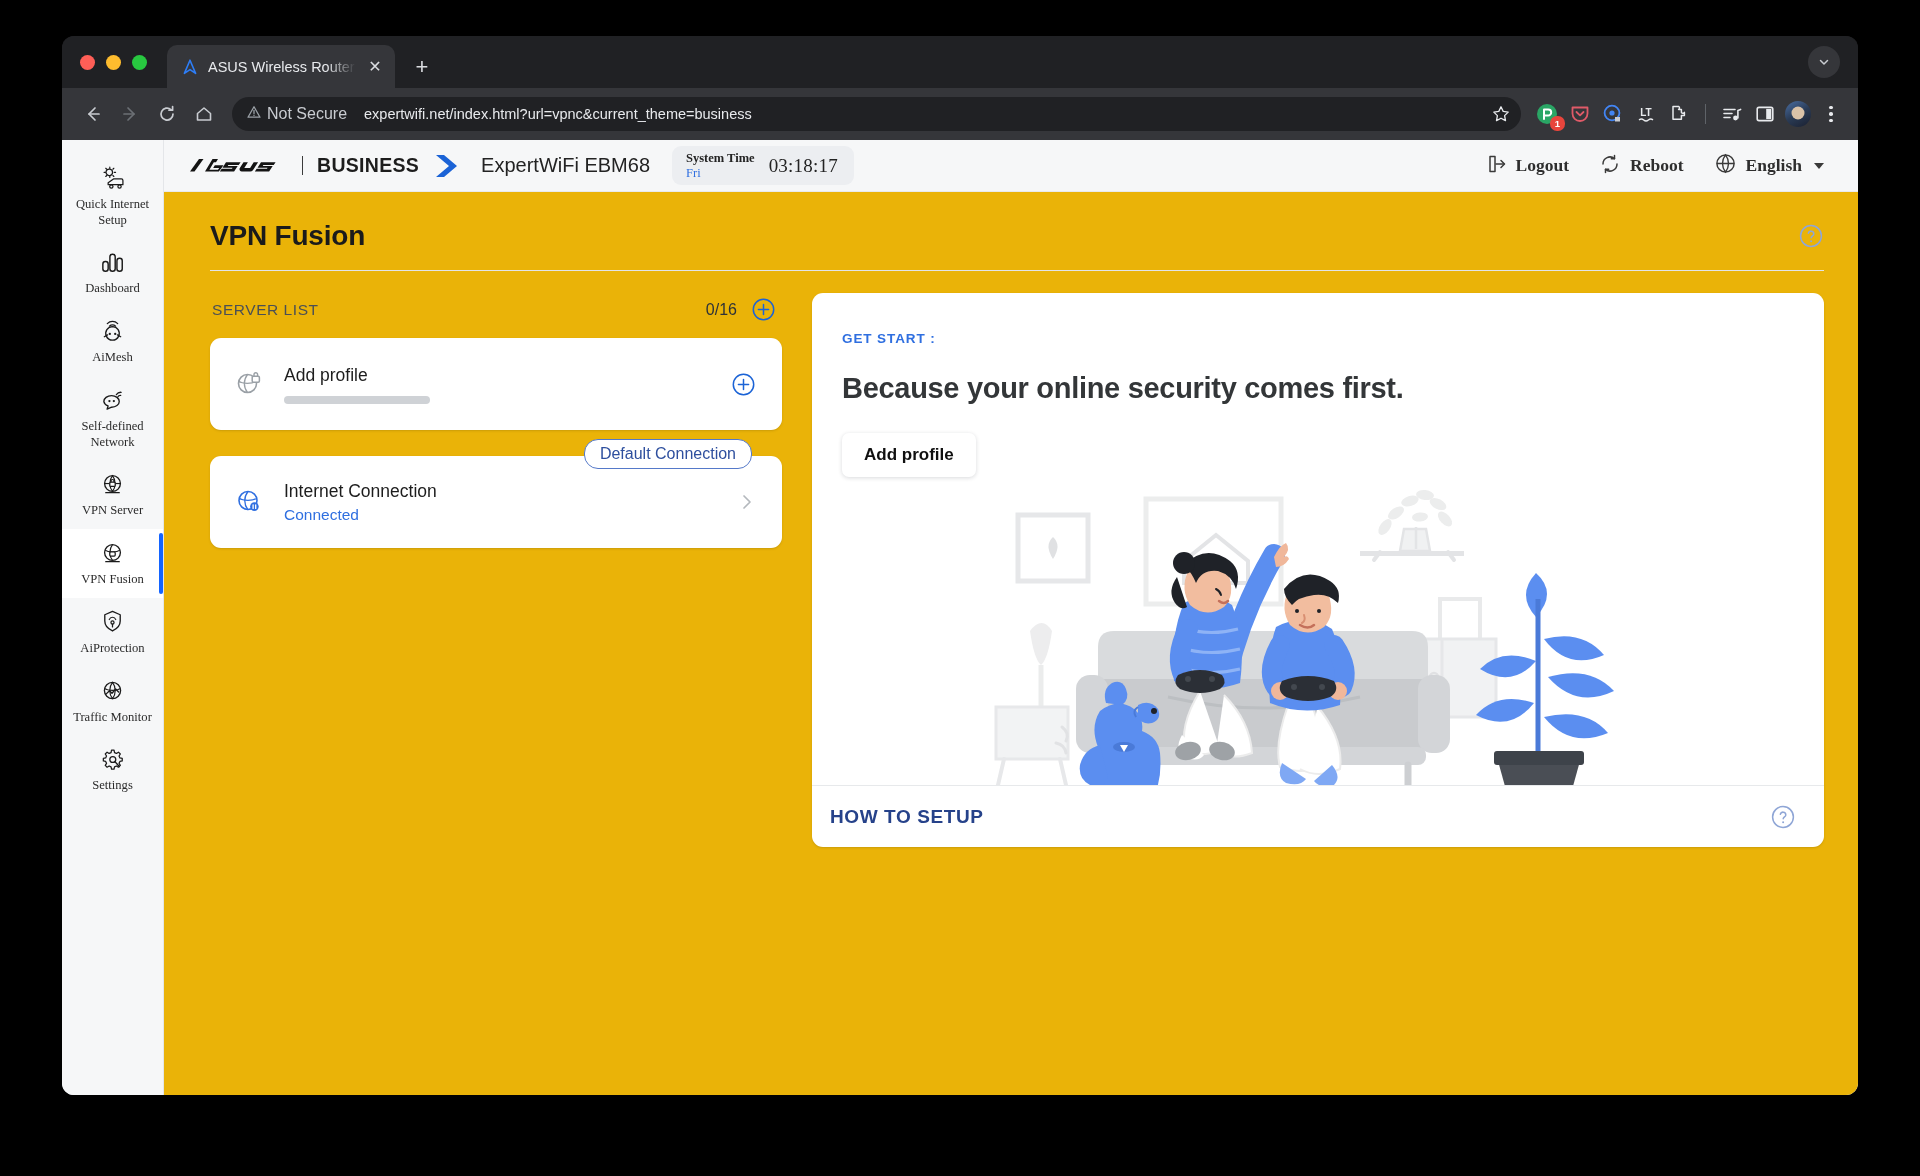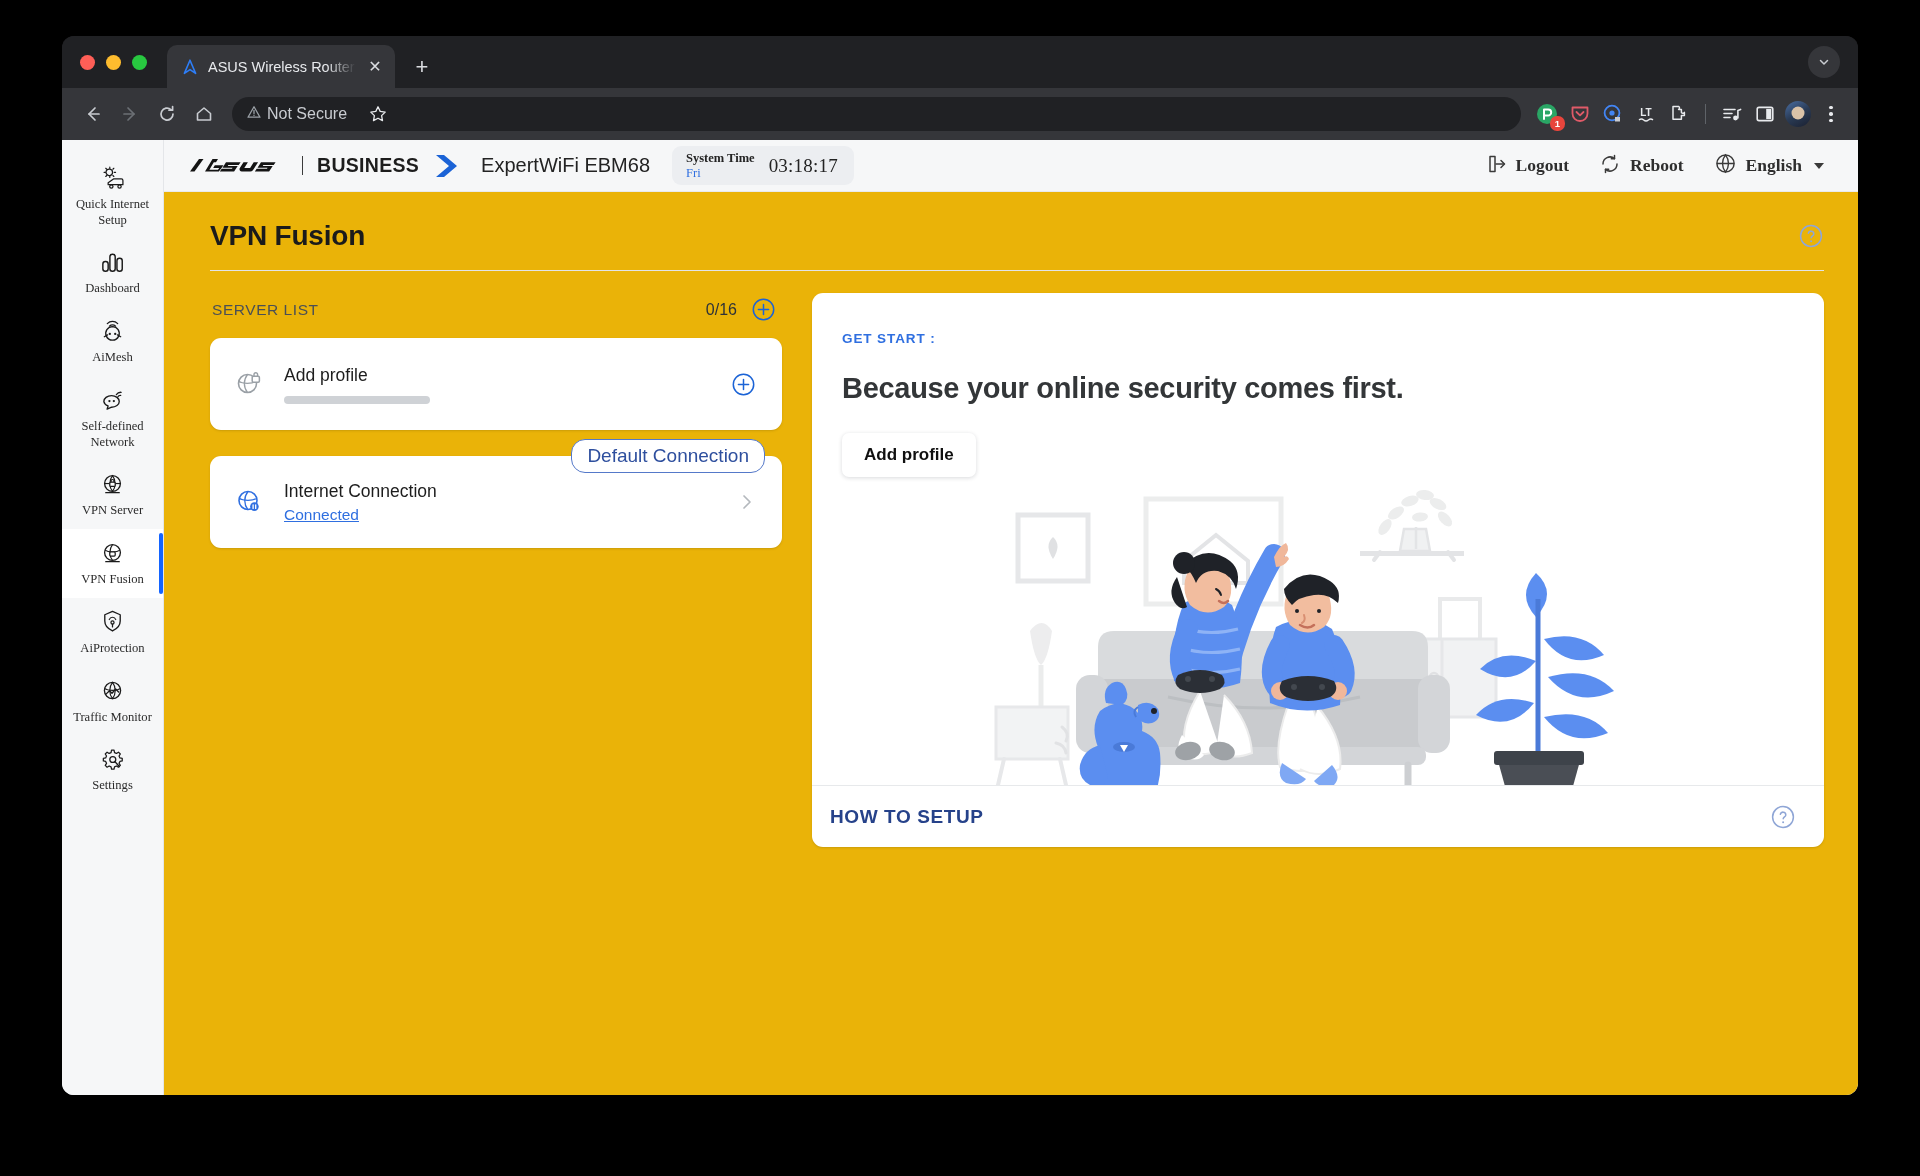--- a/index.html
+++ b/index.html
@@ -233,31 +233,31 @@
   }
   .profile-card {
     height: 92px; display: flex; align-items: center;
     padding: 0 26px 0 24px; gap: 20px;
     margin-bottom: 26px;
   }
   .card-icon { width: 30px; height: 30px; flex: 0 0 30px; display: flex; align-items: center; justify-content: center; }
   .card-body { flex: 1; min-width: 0; }
   .card-title { font-size: 17.5px; color: #1d1d1d; line-height: 1.3; }
   .skeleton-bar { width: 146px; height: 8px; border-radius: 4px; background: #cfd2d6; margin-top: 10px; }
-  .card-sub { font-size: 15.5px; color: #2f6fe0; margin-top: 4px; text-decoration: underline; }
+  .card-sub { font-size: 15.5px; color: #2f6fe0; margin-top: 4px; }
 
   .conn-card {
     height: 92px; display: flex; align-items: center;
     padding: 0 26px 0 24px; gap: 20px;
     margin-top: 10px;
   }
   .badge-pill {
-    position: absolute; right: 17px; top: -17px;
+    position: absolute; right: 30px; top: -17px;
     background: #fff; border: 1px solid #5579c9;
-    color: #2e4f9e; font-size: 19px;
+    color: #2e4f9e; font-size: 16px;
     padding: 5px 15px; border-radius: 14px;
     white-space: nowrap;
   }
   .chev-right { width: 18px; height: 18px; flex: 0 0 18px; }
 
   
   .right-col { flex: 1; min-width: 0; }
   .promo-card {
     background: #fff; border-radius: 11px;
     box-shadow: 0 1px 3px rgba(20,25,35,0.09), 0 1px 1px rgba(20,25,35,0.05);
@@ -349,20 +349,21 @@
       <span class="not-secure">
         <span>
           <svg width="14" height="14" viewBox="0 0 14 14">
               <path d="M7 1.8 L13 12.2 H1 Z" fill="none" stroke="#9aa0a6" stroke-width="1.3" stroke-linejoin="round"></path>
               <path d="M7 5.5 V8.4" stroke="#9aa0a6" stroke-width="1.3" stroke-linecap="round"></path>
               <circle cx="7" cy="10.2" r=".75" fill="#9aa0a6"></circle>
             </svg>
         </span>
         <span>Not Secure</span>
       </span>
+      <span class="omnibox-url">expertwifi.net/index.html?url=vpnc&amp;current_theme=business</span>
       <span class="star-btn">
         <svg width="18" height="18" viewBox="0 0 18 18">
             <path d="M9 1.8 L11.2 6.4 L16.2 7.1 L12.6 10.6 L13.5 15.6 L9 13.2 L4.5 15.6 L5.4 10.6 L1.8 7.1 L6.8 6.4 Z" fill="none" stroke="currentColor" stroke-width="1.3" stroke-linejoin="round"></path>
           </svg>
       </span>
     </div>
 
     <div class="ext-row">
       <div class="ext-icon">
         <svg width="22" height="22" viewBox="0 0 22 22">

